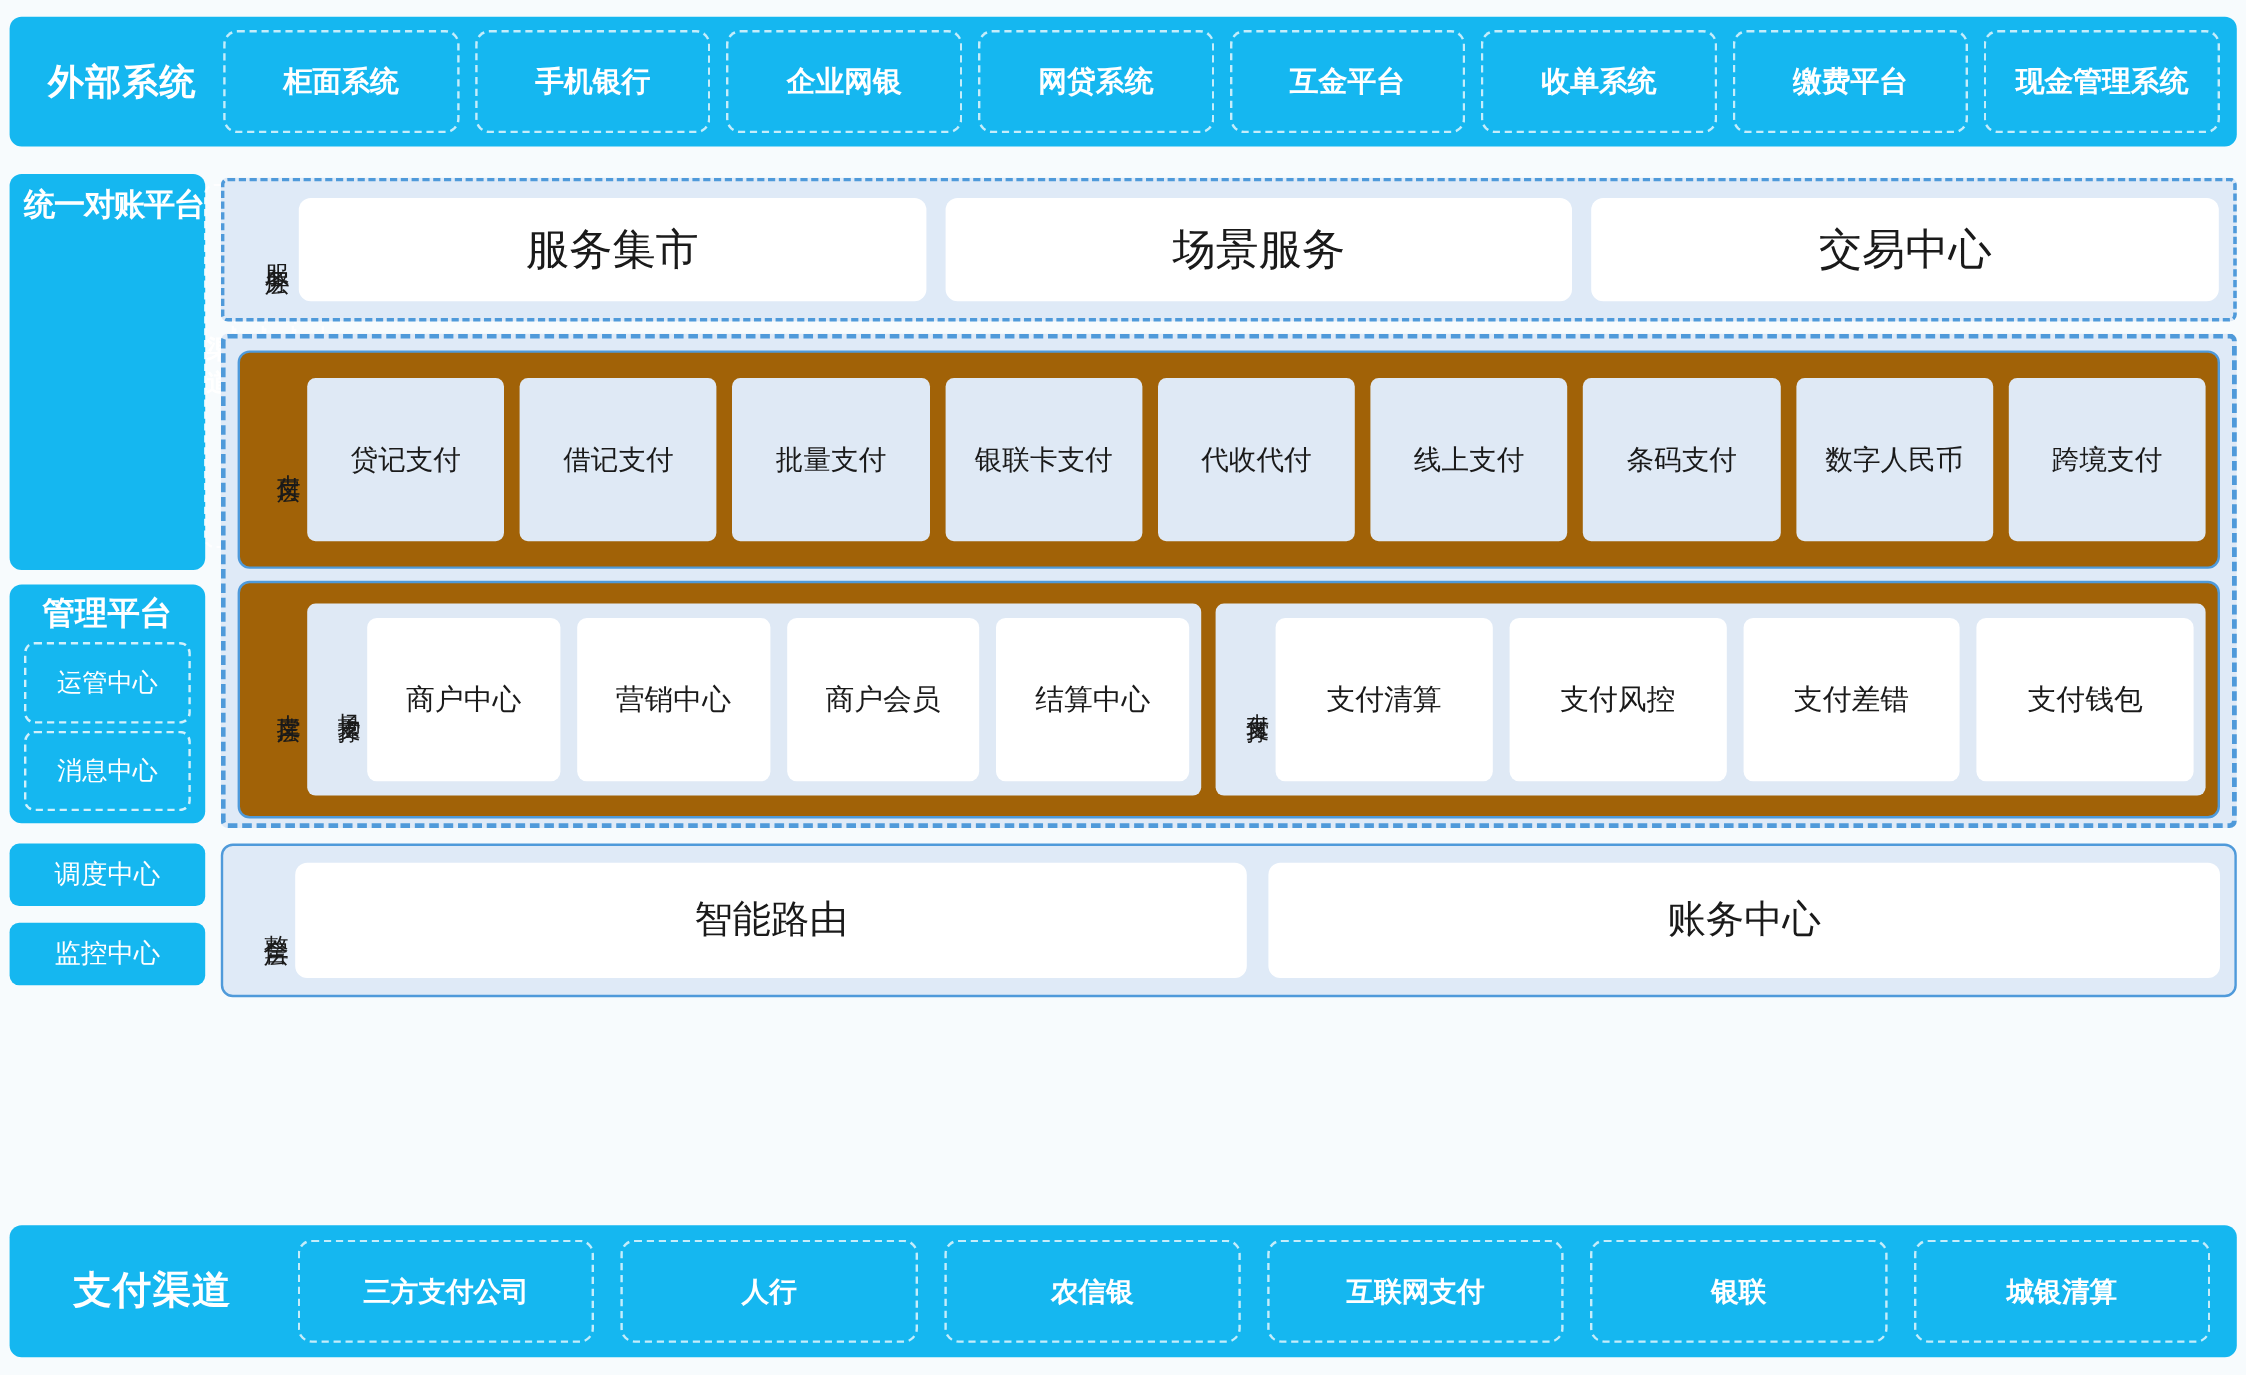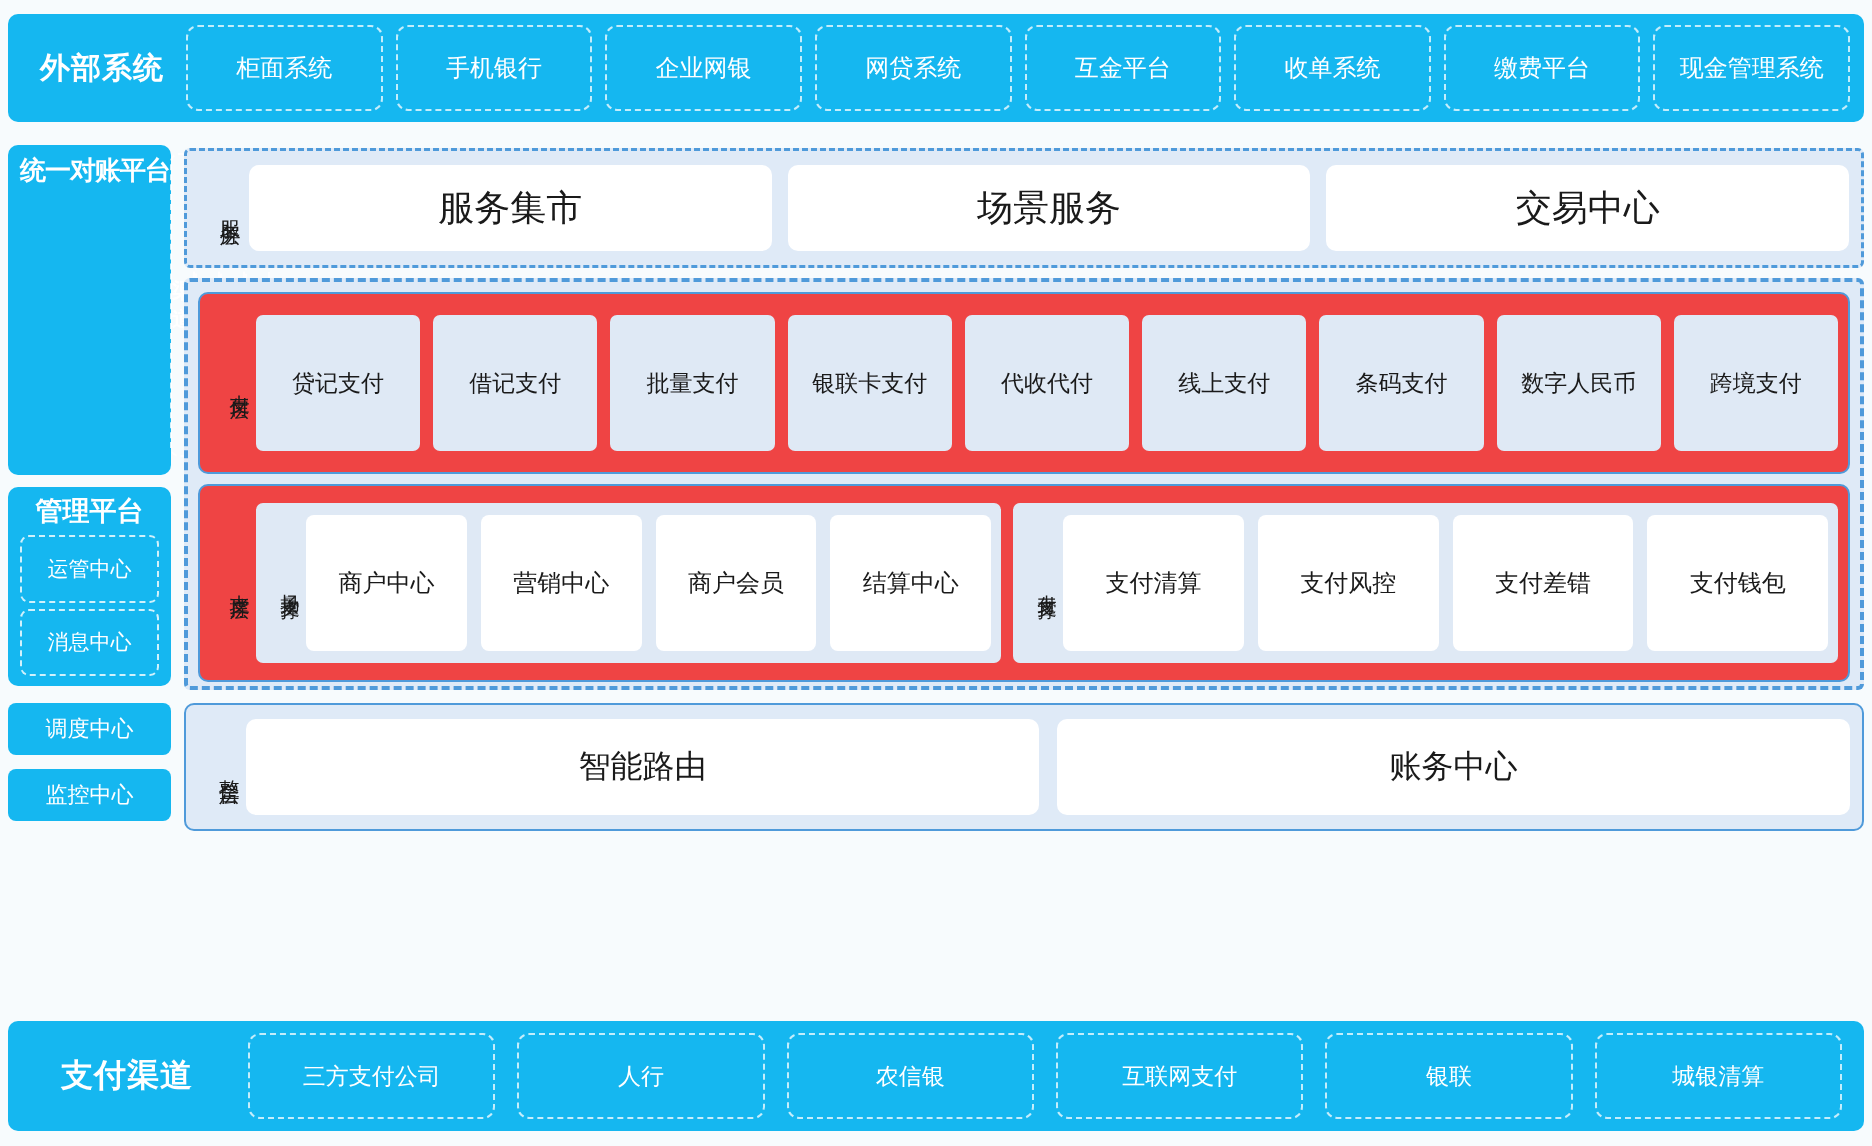--- a/index.html
+++ b/index.html
@@ -34,21 +34,21 @@
     text-align: center;
   }
   .dashed-chip {
     border: 2px dashed rgba(255,255,255,0.75);
     border-radius: 12px;
     color: #ffffff;
     display: flex;
     align-items: center;
     justify-content: center;
     font-size: 24px;
-    font-weight: normal;
+    font-weight: bold;
     white-space: nowrap;
   }
 
   
   #external-band {
     left: 8px; top: 14px; width: 1856px; height: 108px;
     padding-left: 14px;
   }
   #external-band .band-title { width: 160px; font-size: 30px; }
   #external-chips {
@@ -161,21 +161,21 @@
   #core-dashed {
     position: absolute;
     left: 184px; top: 278px; width: 1680px; height: 412px;
     background: #dfeaf7;
     border: 4px dashed #4f9ada;
     border-radius: 6px;
     padding: 10px;
   }
 
   .layer-box {
-    background: #ef4444;
+    background: #a16207;
     border: 2px solid #4f9ada;
     border-radius: 10px;
     display: flex; align-items: center;
     padding: 8px 10px;
   }
   #payment-layer { height: 182px; margin-bottom: 10px; }
   #payment-layer .vlabel { width: 40px; font-size: 20px; }
   #payment-boxes { display: flex; flex: 1; gap: 13px; height: 136px; padding-left: 6px; }
   .pay-chip {
     flex: 1;

